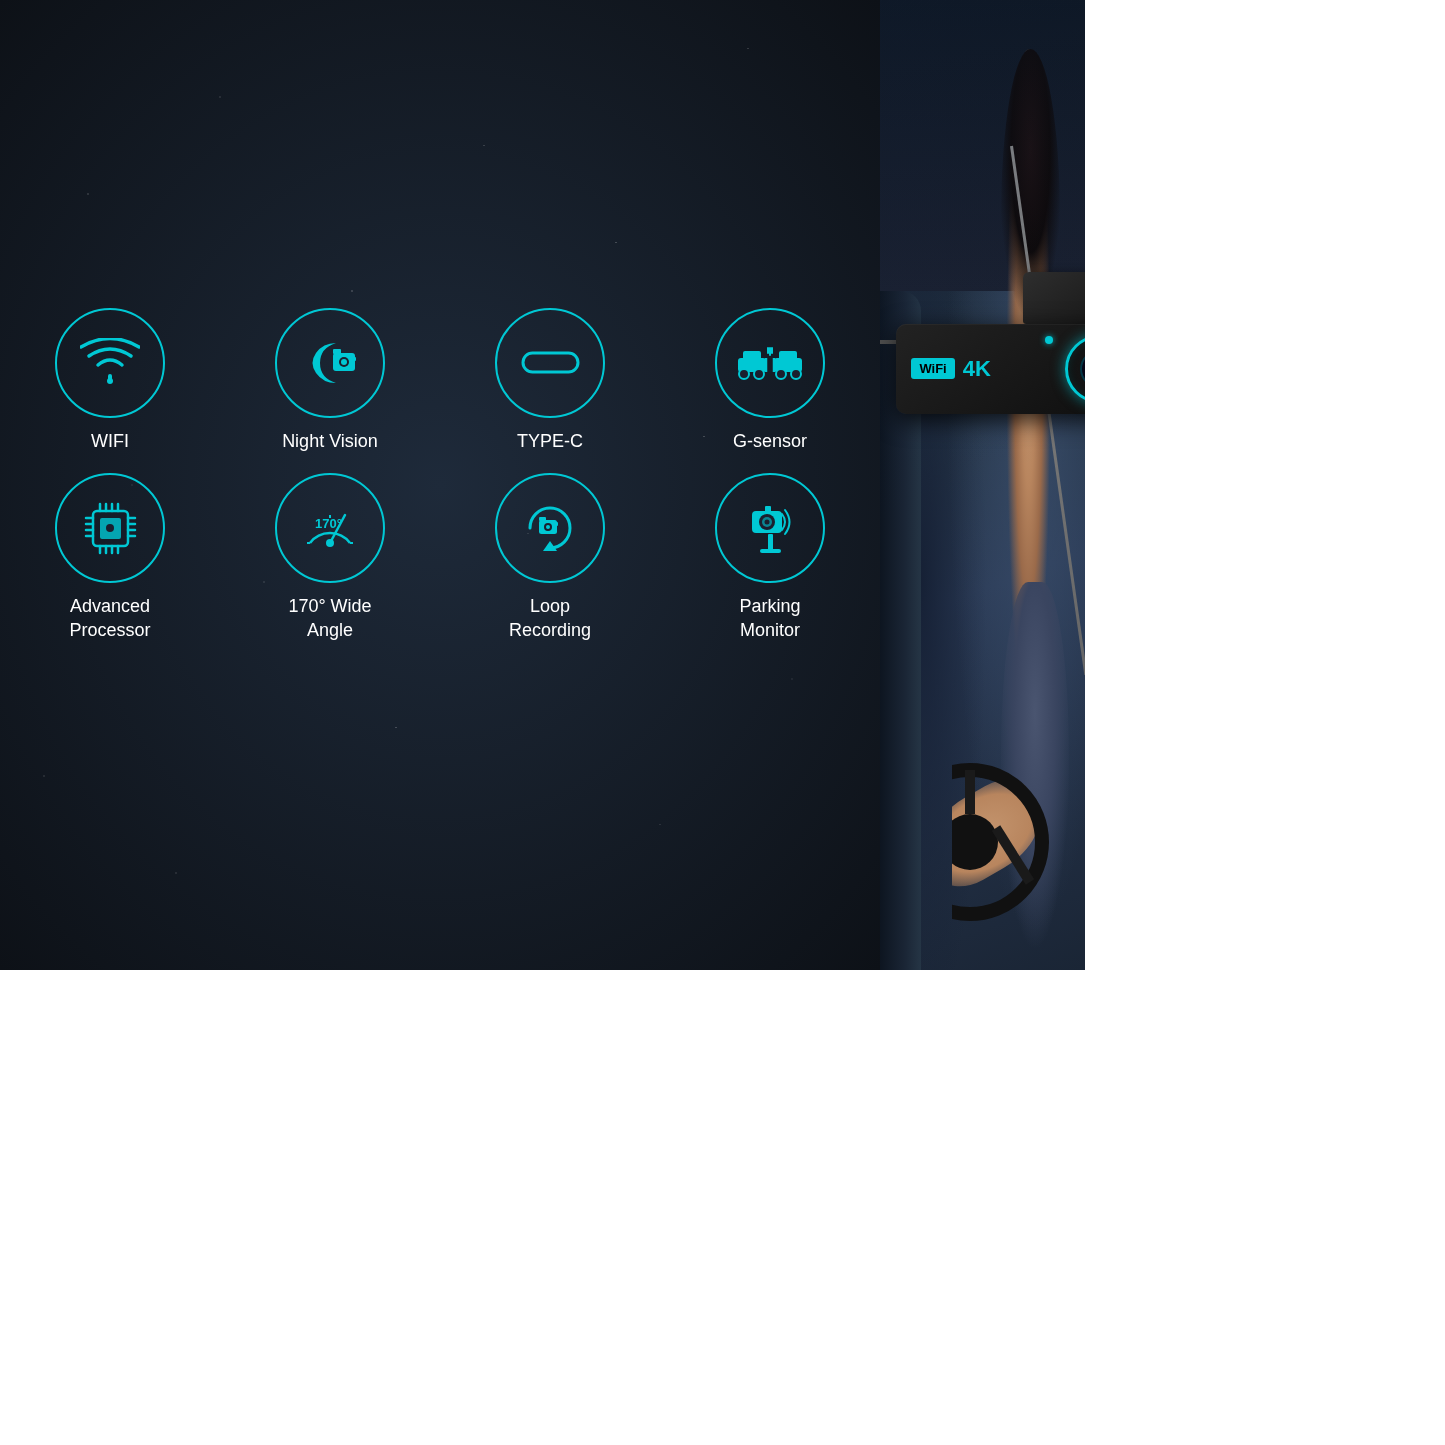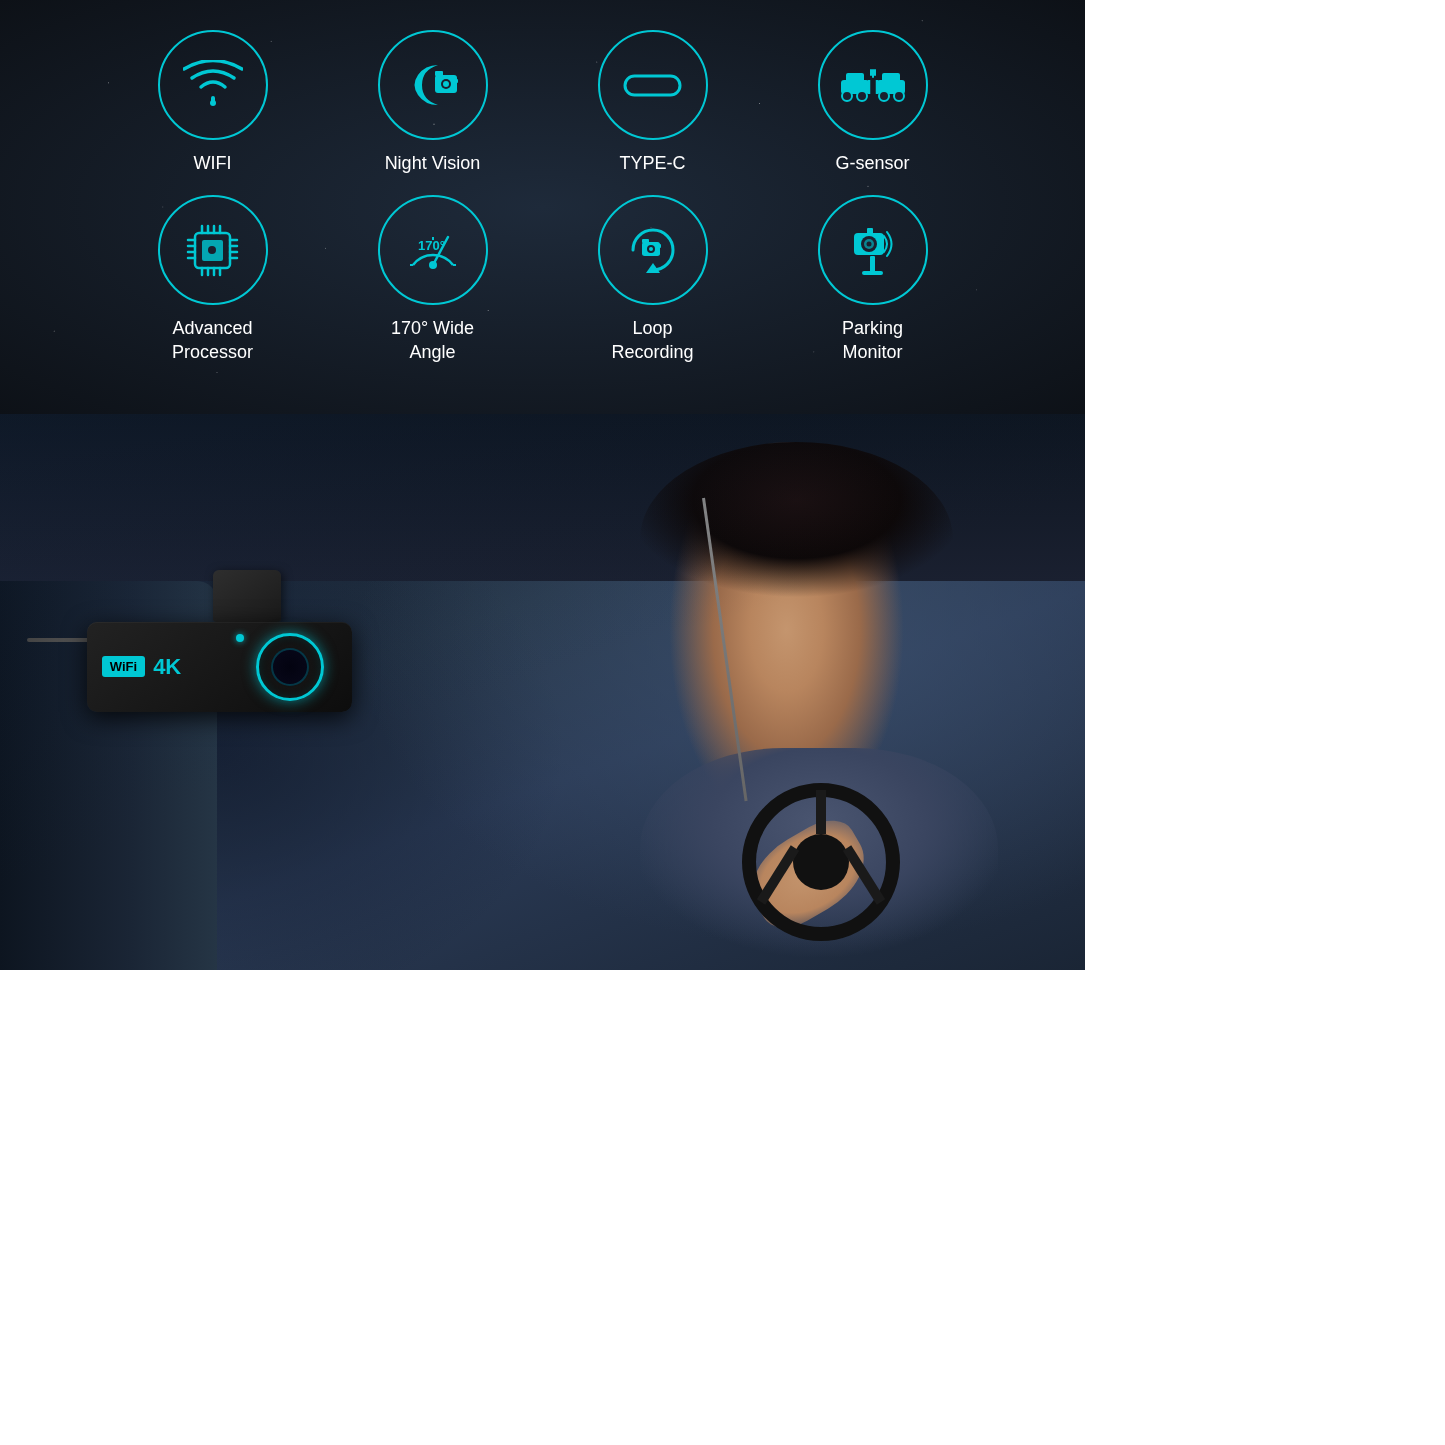--- a/index.html
+++ b/index.html
@@ -8,21 +8,21 @@
       width: 1085px;
       height: 1085px;
       overflow: hidden;
       font-family: Arial, sans-serif;
     }
 
     .page-wrapper {
       width: 1085px;
       height: 970px;
       display: flex;
-      flex-direction: column;
+      flex-direction: row;
     }
 
     
     .top-section {
       background: #1a1f2e;
       background-image: radial-gradient(ellipse at center, #1e2a3a 0%, #0d1117 100%);
       position: relative;
       padding: 30px 20px 30px;
       flex: 0 0 390px;
       display: flex;

